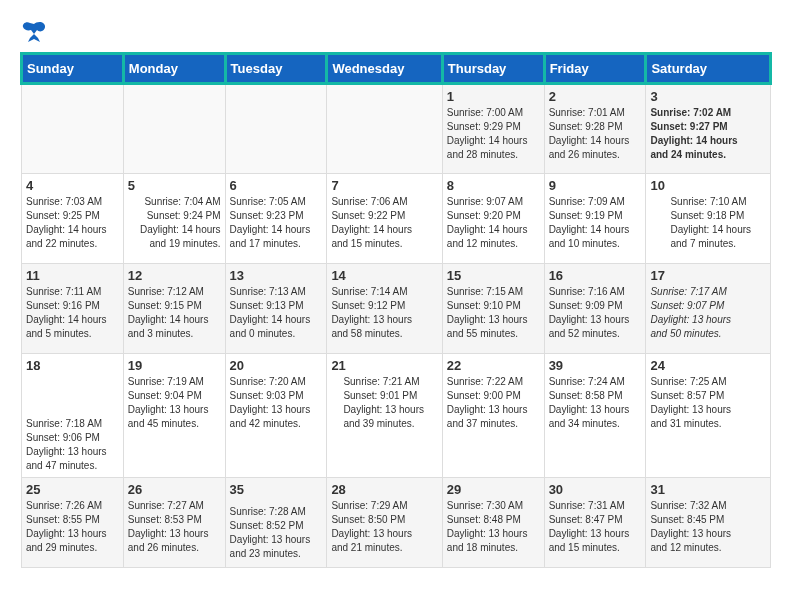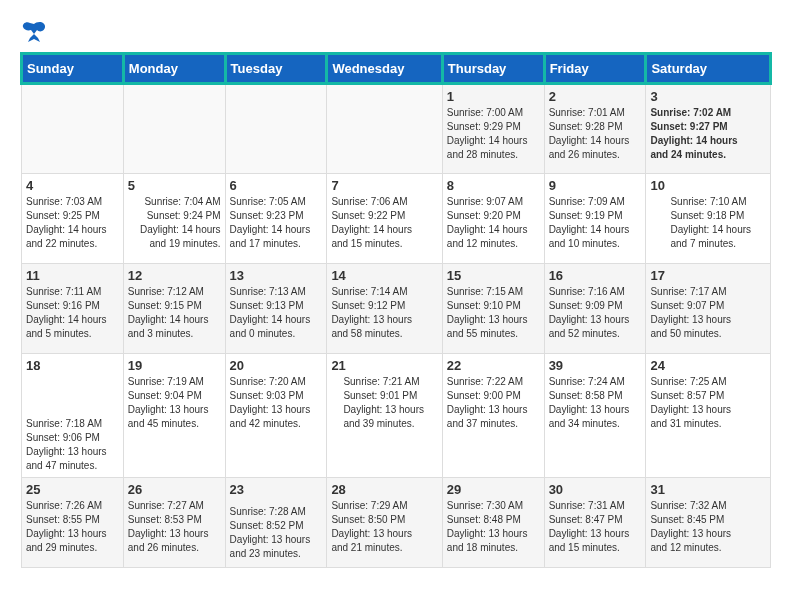--- a/index.html
+++ b/index.html
@@ -242,21 +242,21 @@
         </td>
         <td>
           <span class="day-num">16</span>
           <div class="day-info" style="white-space: pre-line;">Sunrise: 7:16 AM
 Sunset: 9:09 PM
 Daylight: 13 hours
 and 52 minutes.</div>
         </td>
         <td>
           <span class="day-num">17</span>
-          <div class="day-info" style="white-space: pre-line;">Sunrise: 7:17 AM
+          <div class="day-info" style="white-space: pre-line; font-style: italic;">Sunrise: 7:17 AM
 Sunset: 9:07 PM
 Daylight: 13 hours
 and 50 minutes.</div>
         </td>
       </tr>
       <tr>
         <td>
           <span class="day-num">18</span>
           <div class="day-info" style="white-space: pre-line; margin-top: 44px;">Sunrise: 7:18 AM
 Sunset: 9:06 PM
@@ -315,21 +315,21 @@
 and 29 minutes.</div>
         </td>
         <td>
           <span class="day-num">26</span>
           <div class="day-info" style="white-space: pre-line;">Sunrise: 7:27 AM
 Sunset: 8:53 PM
 Daylight: 13 hours
 and 26 minutes.</div>
         </td>
         <td>
-          <span class="day-num">23</span>
+          <span class="day-num">35</span>
           <div class="day-info" style="white-space: pre-line; margin-top: 8px;">Sunrise: 7:28 AM
 Sunset: 8:52 PM
 Daylight: 13 hours
 and 23 minutes.</div>
         </td>
         <td>
           <span class="day-num">28</span>
           <div class="day-info" style="white-space: pre-line;">Sunrise: 7:29 AM
 Sunset: 8:50 PM
 Daylight: 13 hours

